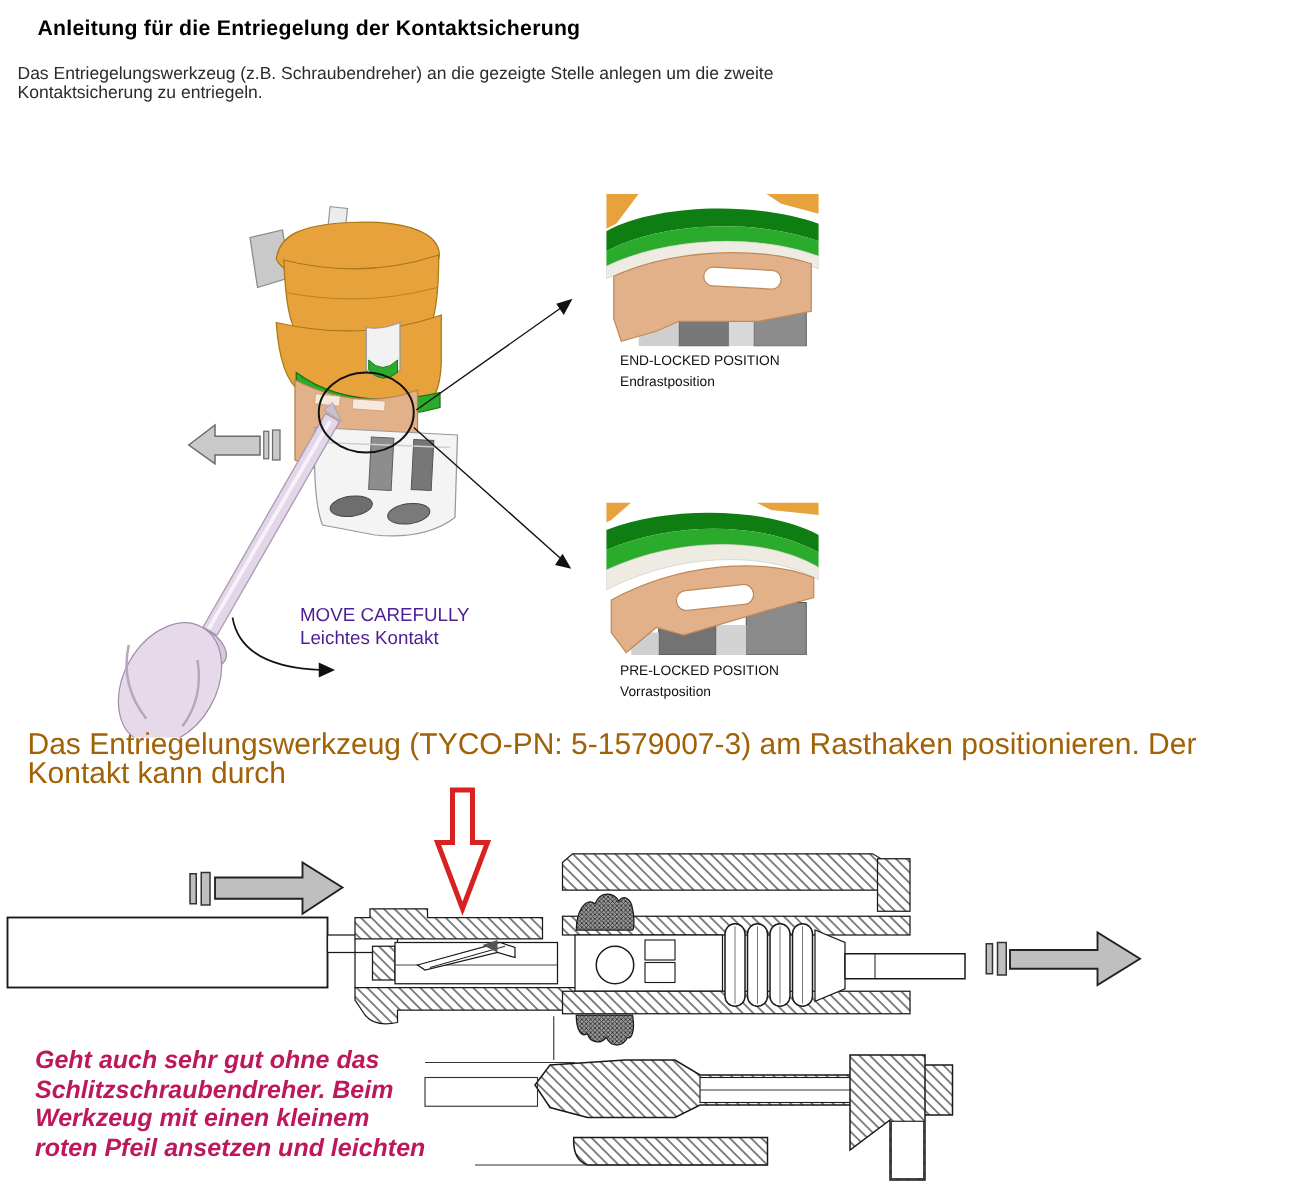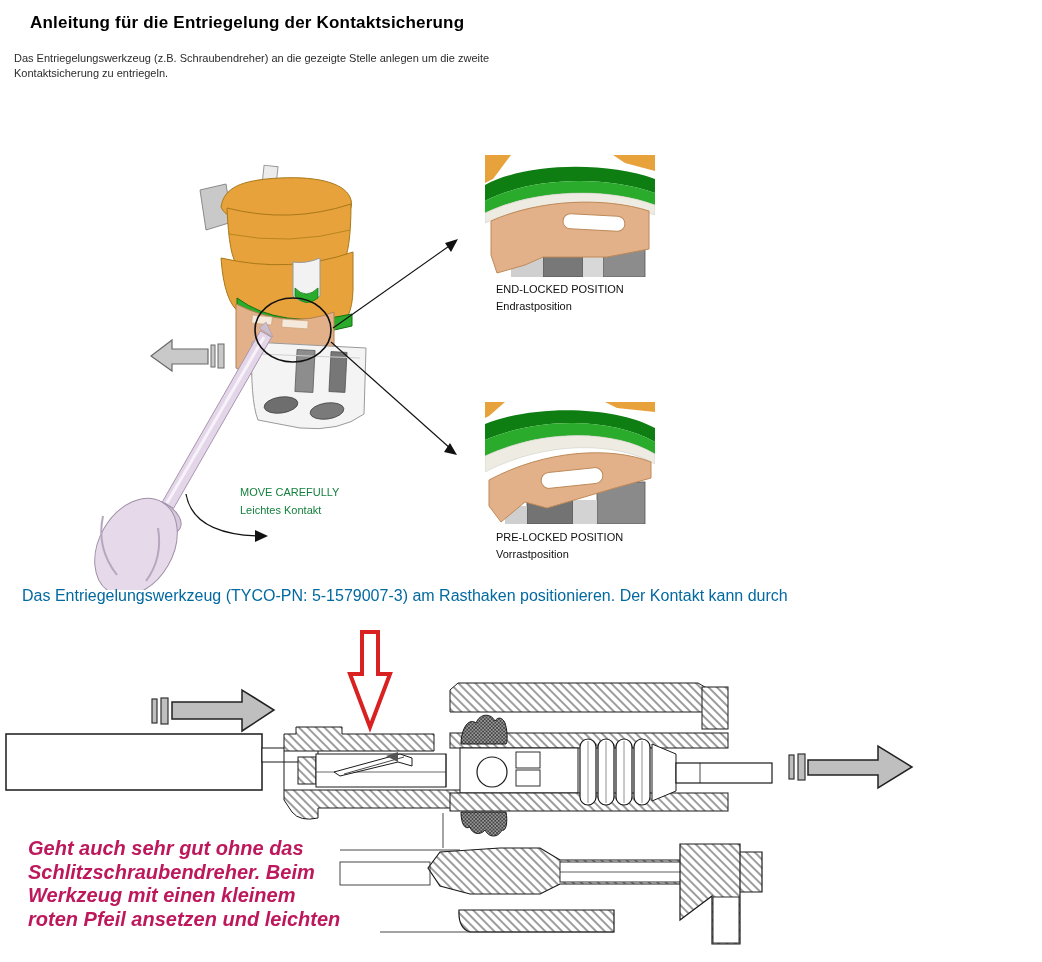--- a/index.html
+++ b/index.html
@@ -1,23 +1,23 @@
 <!DOCTYPE html>
 <html><head>
 <meta charset="utf-8">
 <style>
   html,body{margin:0;padding:0;background:#fff;}
   body{width:1042px;height:962px;position:relative;overflow:hidden;
        font-family:"Liberation Sans","DejaVu Sans",sans-serif;color:#111;}
   .abs{position:absolute;}
   .title{left:30px;top:13px;font-size:17px;font-weight:bold;color:#000;letter-spacing:.2px;text-align:center;}
-  .intro{left:14px;top:51px;font-size:11px;line-height:15px;color:#2b2b2b;width:640px;}
+  .intro{left:14px;top:51px;font-size:14px;line-height:15px;color:#2b2b2b;width:640px;}
   .detail-label{font-size:11px;line-height:17px;color:#101010;}
-  .move-label{left:240px;top:484px;font-size:11px;line-height:17.5px;color:#15803d;}
-  .step2{left:22px;top:585px;font-size:16px;line-height:22.5px;color:#0369a1;width:1015px;}
+  .move-label{left:240px;top:484px;font-size:15px;line-height:17.5px;color:#4c1d95;}
+  .step2{left:22px;top:585px;font-size:24px;line-height:22.5px;color:#a16207;width:1015px;}
   .note{left:28px;top:837px;font-size:20px;font-weight:bold;line-height:23.5px;color:#be185d;z-index:5;font-style:italic;}
   svg{display:block;}
 </style>
 </head>
 <body>
 
 <div class="abs title">Anleitung für die Entriegelung der Kontaktsicherung</div>
 
 <div class="abs intro">
   <div>Das Entriegelungswerkzeug (z.B. Schraubendreher) an die gezeigte Stelle anlegen um die zweite</div>

